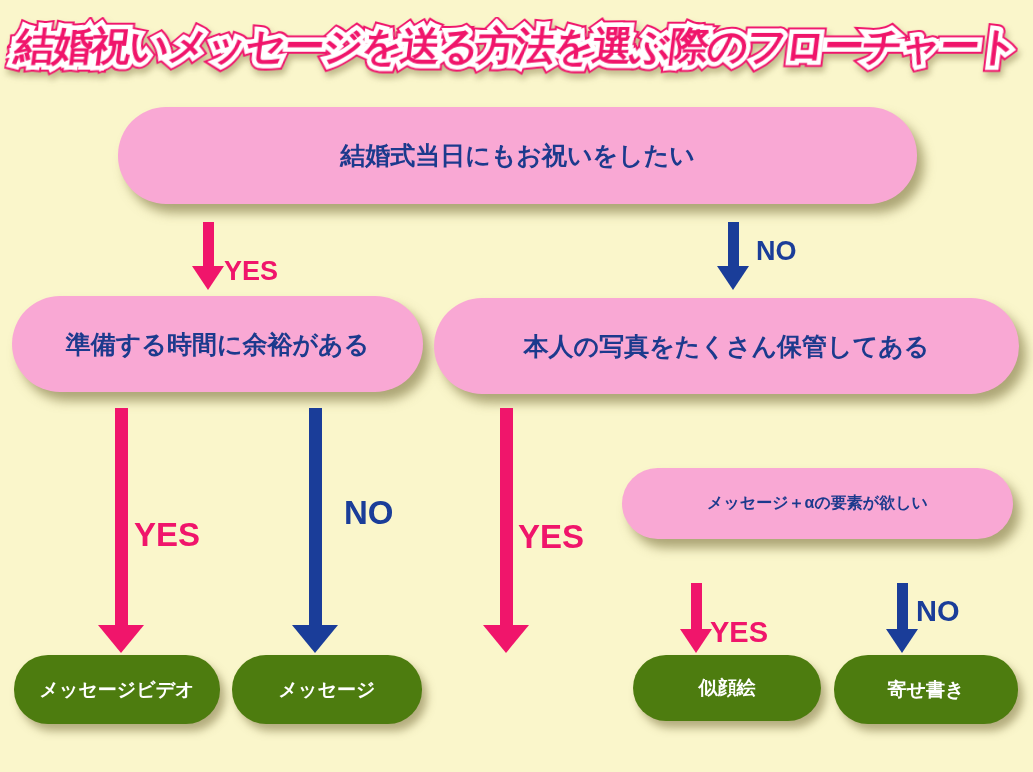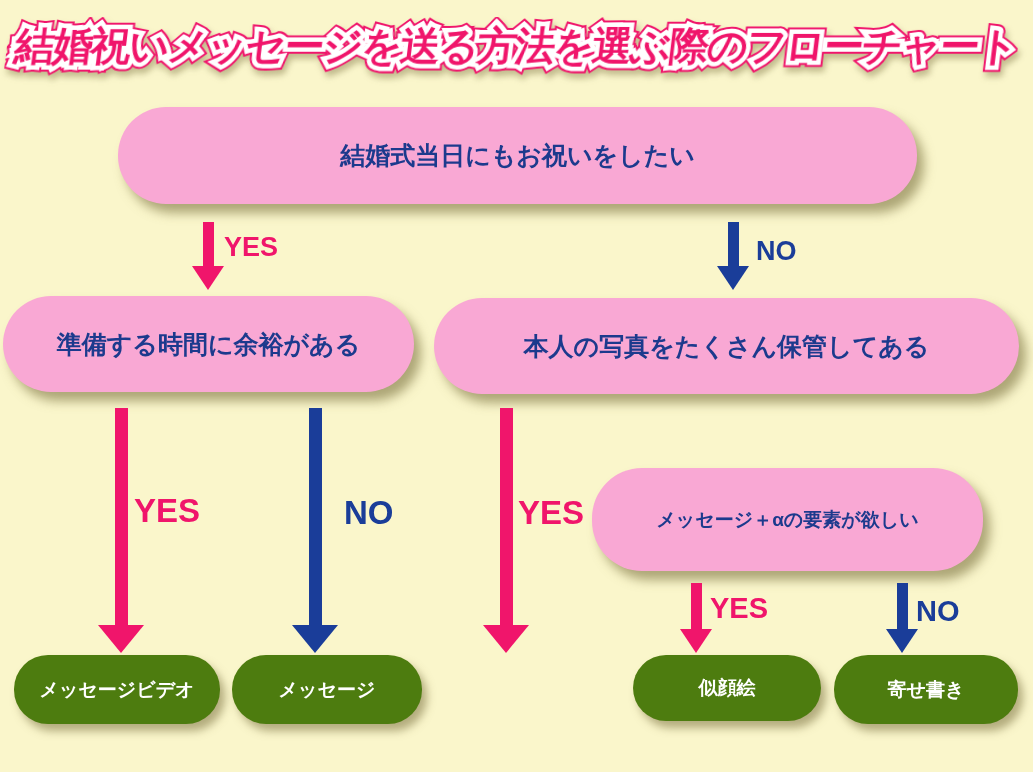--- a/index.html
+++ b/index.html
@@ -46,42 +46,42 @@
   .arrow .shaft{flex:1;}
   .arrow .head{width:0;height:0;}
   .arrow.short .shaft{width:11px;}
   .arrow.long  .shaft{width:13px;}
   .arrow.short .head{border-left:16px solid transparent;border-right:16px solid transparent;border-top-width:24px;border-top-style:solid;}
   .arrow.long  .head{border-left:23px solid transparent;border-right:23px solid transparent;border-top-width:28px;border-top-style:solid;}
   .arrow.pink .shaft{background:#F0156B;} .arrow.pink .head{border-top-color:#F0156B;}
   .arrow.navy .shaft{background:#1A3D99;} .arrow.navy .head{border-top-color:#1A3D99;}
 
   .alabel{position:absolute;font-weight:900;letter-spacing:0px;line-height:1;}
-  .alabel.pink{color:#F0156B;} .alabel.navy{color:#1A3D99;}
+  .alabel.pink{color:#F0156B;margin-top:24px;} .alabel.navy{color:#1A3D99;}
 </style>
 </head>
 <body>
 
 <div class="canvas">
 
   <div class="title-wrap">
     <span class="title-stack">
       <span class="t-layer t-outer">結婚祝いメッセージを送る方法を選ぶ際のフローチャート</span>
       <span class="t-layer t-mid">結婚祝いメッセージを送る方法を選ぶ際のフローチャート</span>
       <span class="t-top">結婚祝いメッセージを送る方法を選ぶ際のフローチャート</span>
     </span>
   </div>
 
   <div class="qbox" style="left:118px;top:107px;width:799px;height:97px;font-size:25px;">結婚式当日にもお祝いをしたい</div>
 
-  <div class="qbox" style="left:3px;top:296px;width:411px;height:96px;font-size:25px;">準備する時間に余裕がある</div>
+  <div class="qbox" style="left:12px;top:296px;width:411px;height:96px;font-size:25px;">準備する時間に余裕がある</div>
 
   <div class="qbox" style="left:434px;top:298px;width:585px;height:96px;font-size:25px;">本人の写真をたくさん保管してある</div>
 
-  <div class="qbox" style="left:592px;top:468px;width:391px;height:103px;font-size:19px;border-radius:50px;">メッセージ＋αの要素が欲しい</div>
+  <div class="qbox" style="left:622px;top:468px;width:391px;height:71px;font-size:16px;border-radius:50px;">メッセージ＋αの要素が欲しい</div>
 
   <div class="rbox" style="left:14px;top:655px;width:206px;height:69px;">メッセージビデオ</div>
 
   <div class="rbox" style="left:232px;top:655px;width:190px;height:69px;">メッセージ</div>
 
 
   <div class="rbox" style="left:633px;top:655px;width:188px;height:66px;">似顔絵</div>
 
   <div class="rbox" style="left:834px;top:655px;width:184px;height:69px;">寄せ書き</div>
 

